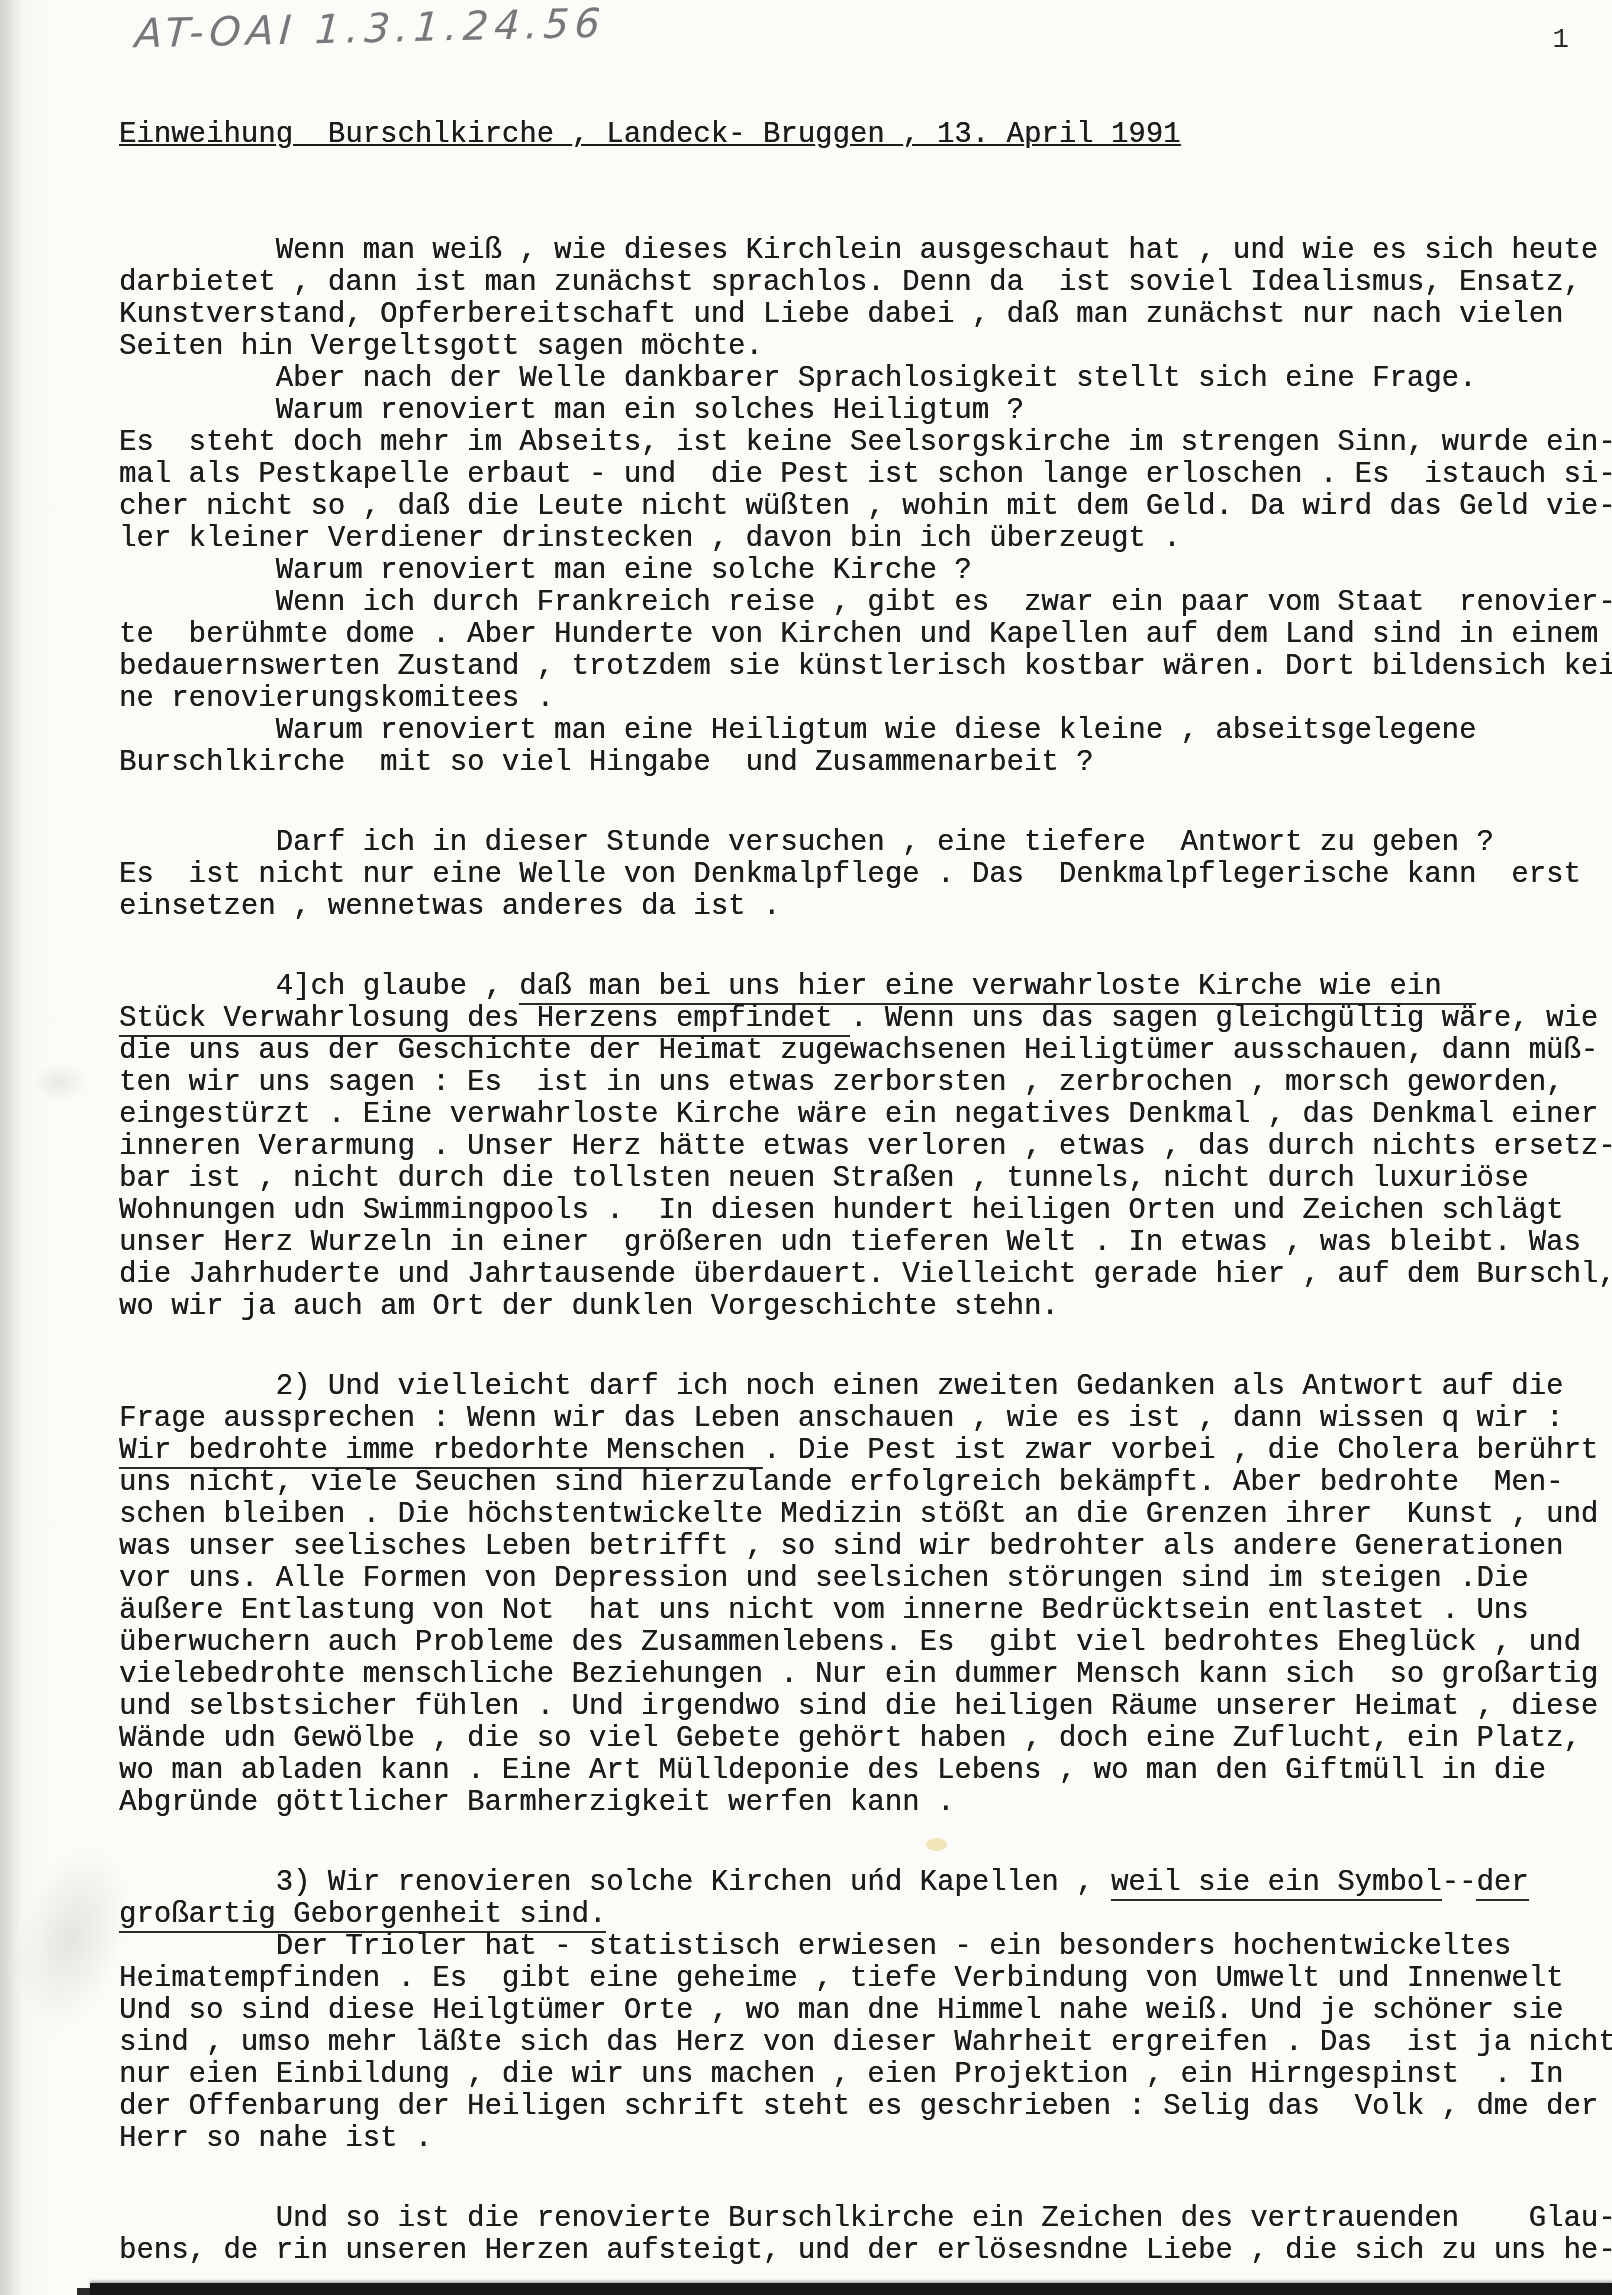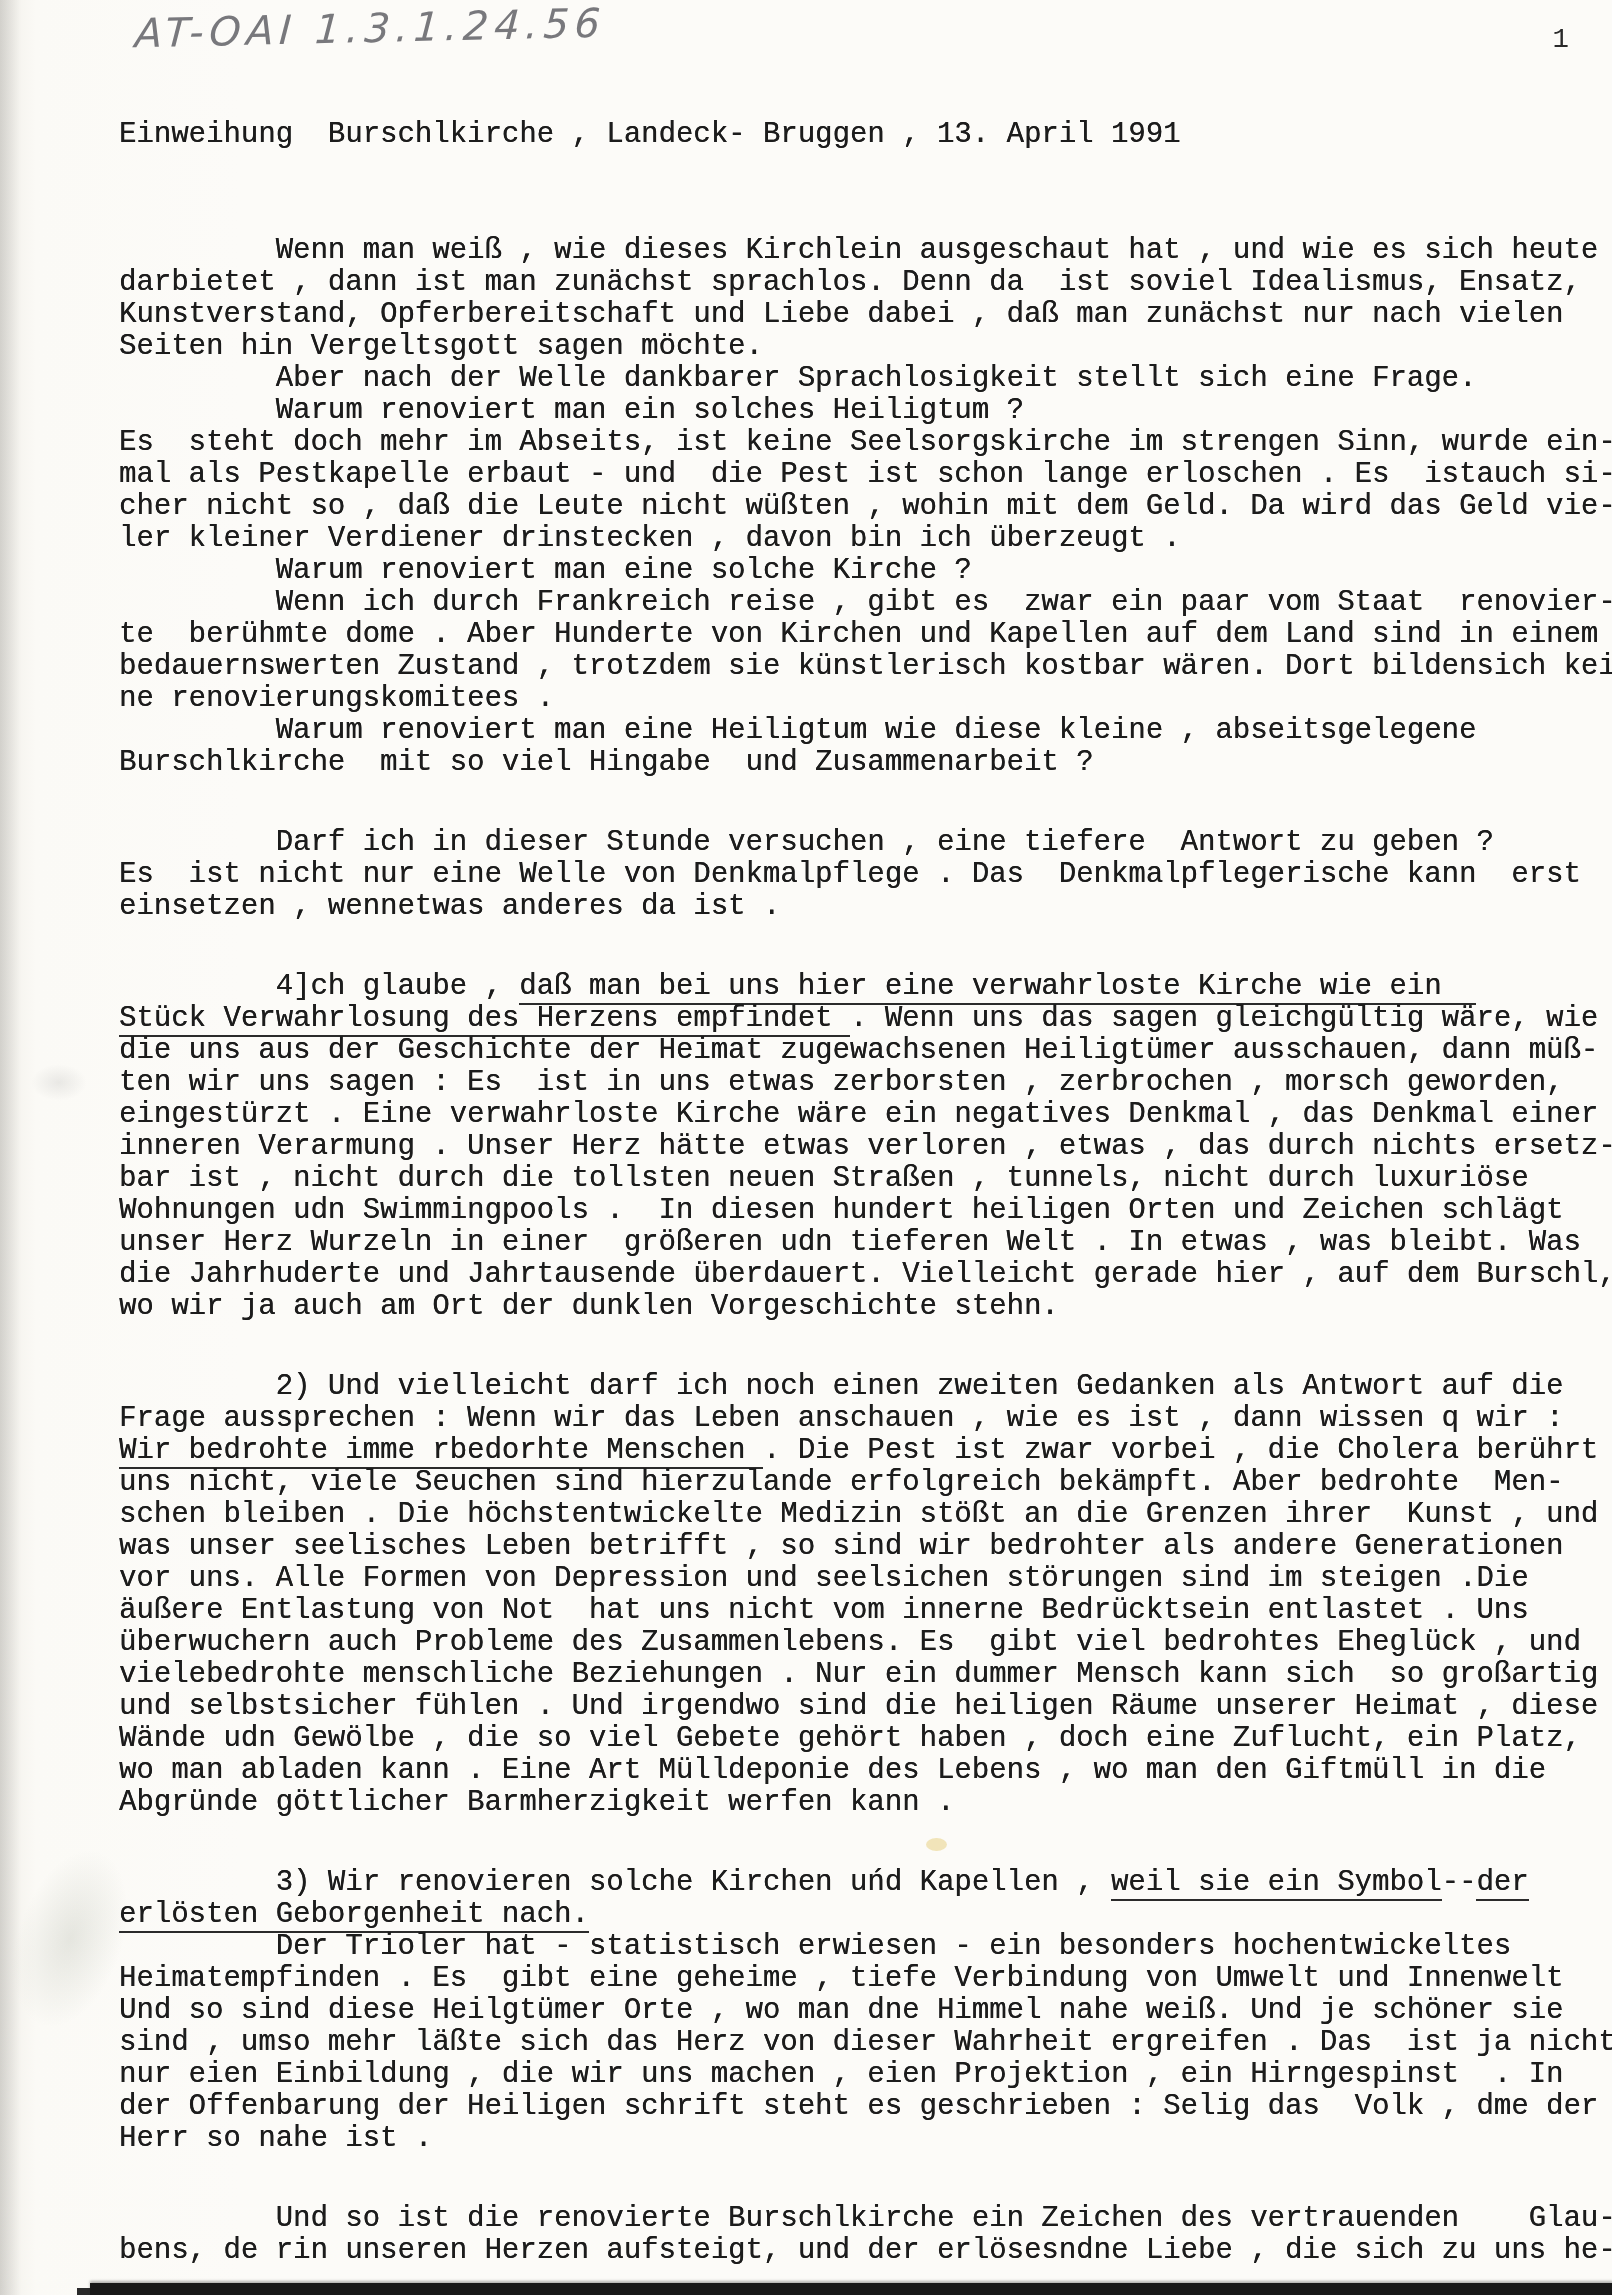--- a/index.html
+++ b/index.html
@@ -18,21 +18,21 @@
     font-size:40px; letter-spacing:5.6px;
     color:rgba(96,96,102,0.85);
     transform:rotate(-1.3deg) skewX(-5deg);
     white-space:pre;
   }
   .page-number {
     position:absolute; top:24px; right:44px;
     font-size:27.4px; color:#2a2a2a;
   }
   .doc-header { position:absolute; top:118px; left:119px; font-size:29px; }
-  .doc-header .hline { white-space:pre; height:34px; line-height:34px; }
+  .doc-header .hline { white-space:pre; height:34px; line-height:34px;text-decoration:underline; }
   .doc-body { position:absolute; top:235px; left:119px; width:1508px; font-size:29px; }
   .tline { white-space:pre; height:32px; line-height:32px; text-shadow:0.2px 0 0 currentColor; }
   .tline.blank { height:48px; }
   .doc-header .hline { text-shadow:0.2px 0 0 currentColor; }
   .u { border-bottom:2.4px solid #2b2b2b;text-align:right; }
   .scan-band {
     position:absolute; left:90px; right:0; bottom:0; height:12px;
     background:#181818;
     box-shadow:0 -1.6px 2.4px rgba(40,40,40,0.35);
   }
@@ -119,21 +119,21 @@
       <div class="tline">vor uns. Alle Formen von Depression und seelsichen störungen sind im steigen .Die</div>
       <div class="tline">äußere Entlastung von Not  hat uns nicht vom innerne Bedrücktsein entlastet . Uns</div>
       <div class="tline">überwuchern auch Probleme des Zusammenlebens. Es  gibt viel bedrohtes Eheglück , und</div>
       <div class="tline">vielebedrohte menschliche Beziehungen . Nur ein dummer Mensch kann sich  so großartig</div>
       <div class="tline">und selbstsicher fühlen . Und irgendwo sind die heiligen Räume unserer Heimat , diese</div>
       <div class="tline">Wände udn Gewölbe , die so viel Gebete gehört haben , doch eine Zuflucht, ein Platz,</div>
       <div class="tline">wo man abladen kann . Eine Art Mülldeponie des Lebens , wo man den Giftmüll in die</div>
       <div class="tline">Abgründe göttlicher Barmherzigkeit werfen kann .</div>
       <div class="tline blank"></div>
       <div class="tline"><span>         3) Wir renovieren solche Kirchen uńd Kapellen , </span><span class="u">weil sie ein Symbol</span><span>--</span><span class="u">der</span></div>
-      <div class="tline"><span class="u">erlösten Geborgenheit nach.</span></div>
+      <div class="tline"><span class="u">großartig Geborgenheit sind.</span></div>
       <div class="tline">         Der Trioler hat - statistisch erwiesen - ein besonders hochentwickeltes</div>
       <div class="tline">Heimatempfinden . Es  gibt eine geheime , tiefe Verbindung von Umwelt und Innenwelt</div>
       <div class="tline">Und so sind diese Heilgtümer Orte , wo man dne Himmel nahe weiß. Und je schöner sie</div>
       <div class="tline">sind , umso mehr läßte sich das Herz von dieser Wahrheit ergreifen . Das  ist ja nicht</div>
       <div class="tline">nur eien Einbildung , die wir uns machen , eien Projektion , ein Hirngespinst  . In</div>
       <div class="tline">der Offenbarung der Heiligen schrift steht es geschrieben : Selig das  Volk , dme der</div>
       <div class="tline">Herr so nahe ist .</div>
       <div class="tline blank"></div>
       <div class="tline">         Und so ist die renovierte Burschlkirche ein Zeichen des vertrauenden    Glau-</div>
       <div class="tline">bens, de rin unseren Herzen aufsteigt, und der erlösesndne Liebe , die sich zu uns he-</div>

